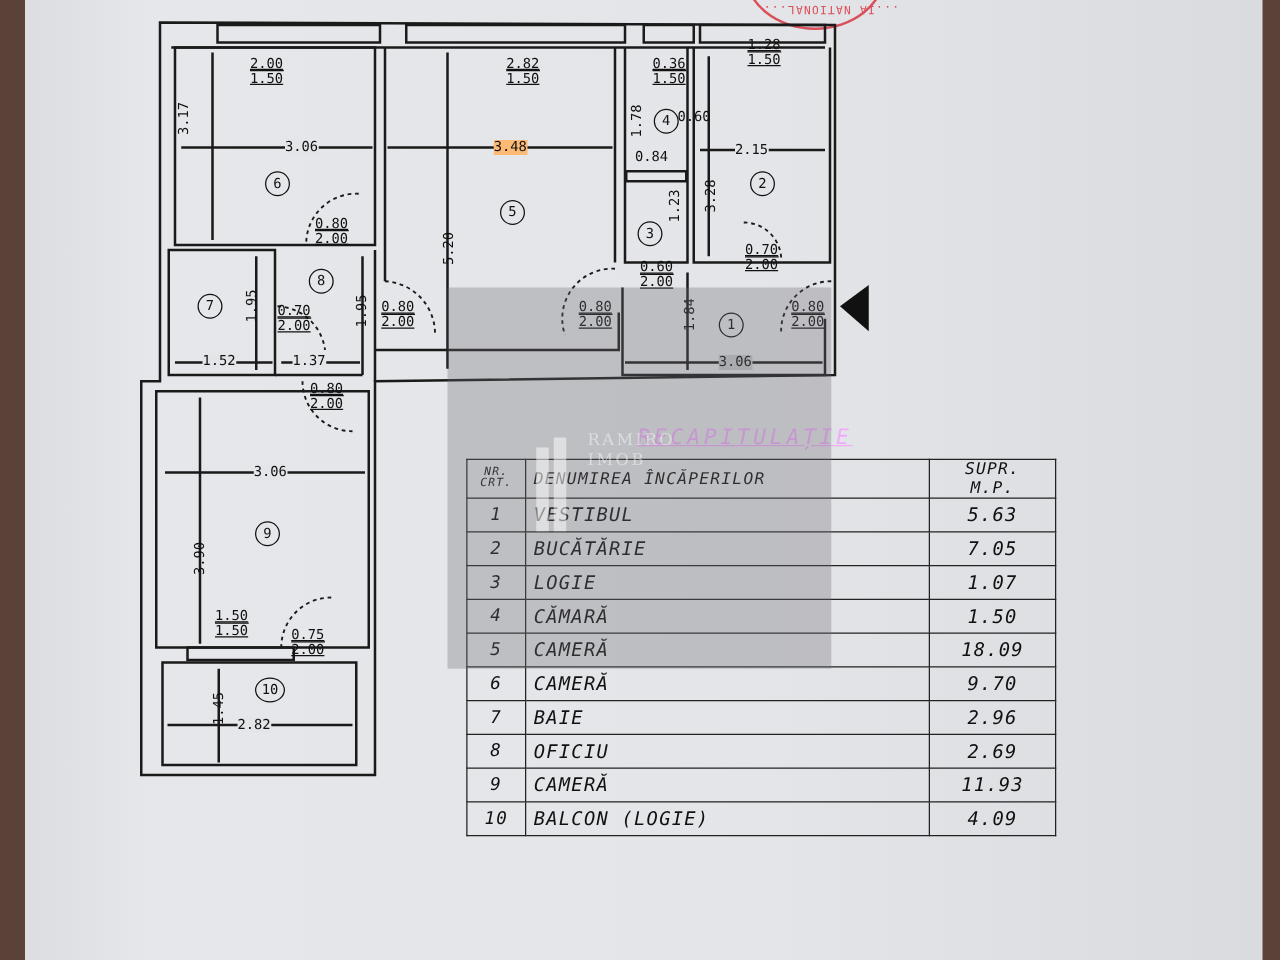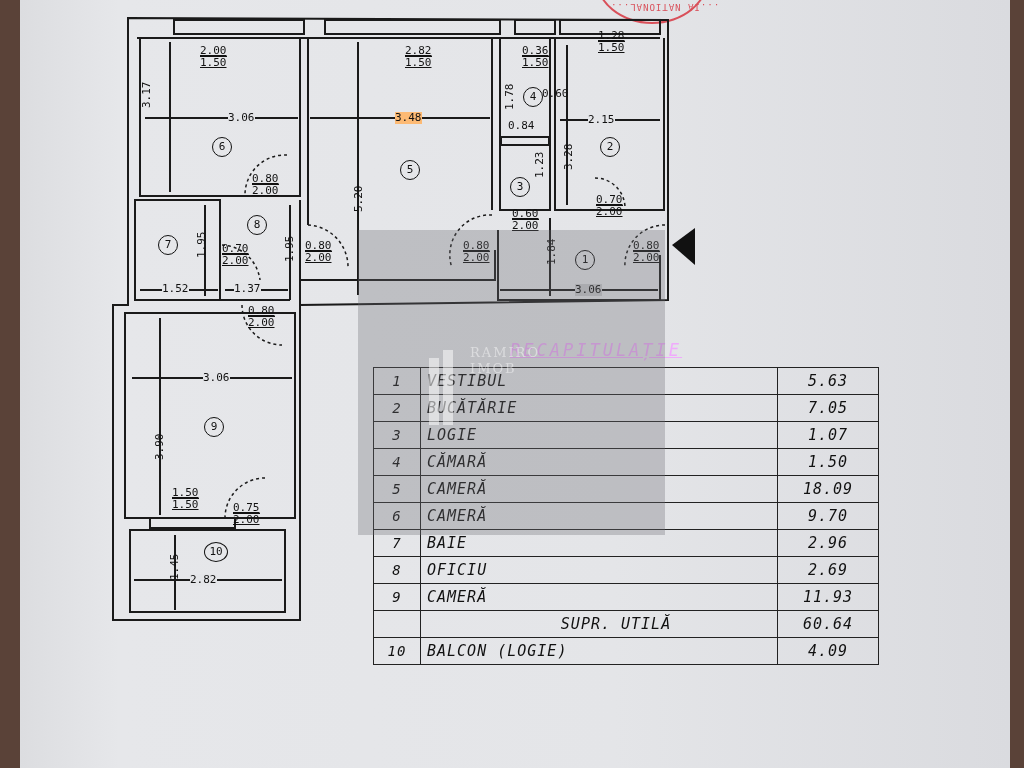--- a/index.html
+++ b/index.html
@@ -126,20 +126,25 @@
 <div class="num" style="left:400px;top:160px;">5</div>
 <div class="num" style="left:212px;top:137px;">6</div>
 <div class="num" style="left:158px;top:235px;">7</div>
 <div class="num" style="left:247px;top:215px;">8</div>
 <div class="num" style="left:204px;top:417px;">9</div>
 <div class="num" style="left:204px;top:542px;width:22px;">10</div>
 
 <div class="title">RECAPITULAȚIE</div>
 <table class="recap">
   <tbody>
+      <tr class="head">
+    <td class="nr">NR. CRT.</td>
+    <td class="name">DENUMIREA ÎNCĂPERILOR</td>
+    <td class="val">SUPR. M.P.</td>
+  </tr>
   <tr>
         <td class="nr">1</td>
         <td class="name">VESTIBUL</td>
         <td class="val">5.63</td>
       </tr>
   <tr>
         <td class="nr">2</td>
         <td class="name">BUCĂTĂRIE</td>
         <td class="val">7.05</td>
       </tr>
@@ -170,25 +175,20 @@
       </tr>
   <tr>
         <td class="nr">8</td>
         <td class="name">OFICIU</td>
         <td class="val">2.69</td>
       </tr>
   <tr>
         <td class="nr">9</td>
         <td class="name">CAMERĂ</td>
         <td class="val">11.93</td>
-      </tr>
-  <tr>
-        <td class="nr"></td>
-        <td class="name sub">SUPR. UTILĂ</td>
-        <td class="val">60.64</td>
       </tr>
   <tr>
         <td class="nr">10</td>
         <td class="name">BALCON (LOGIE)</td>
         <td class="val">4.09</td>
       </tr>
 </tbody>
   </table>
 
 <div class="overlay"></div>

